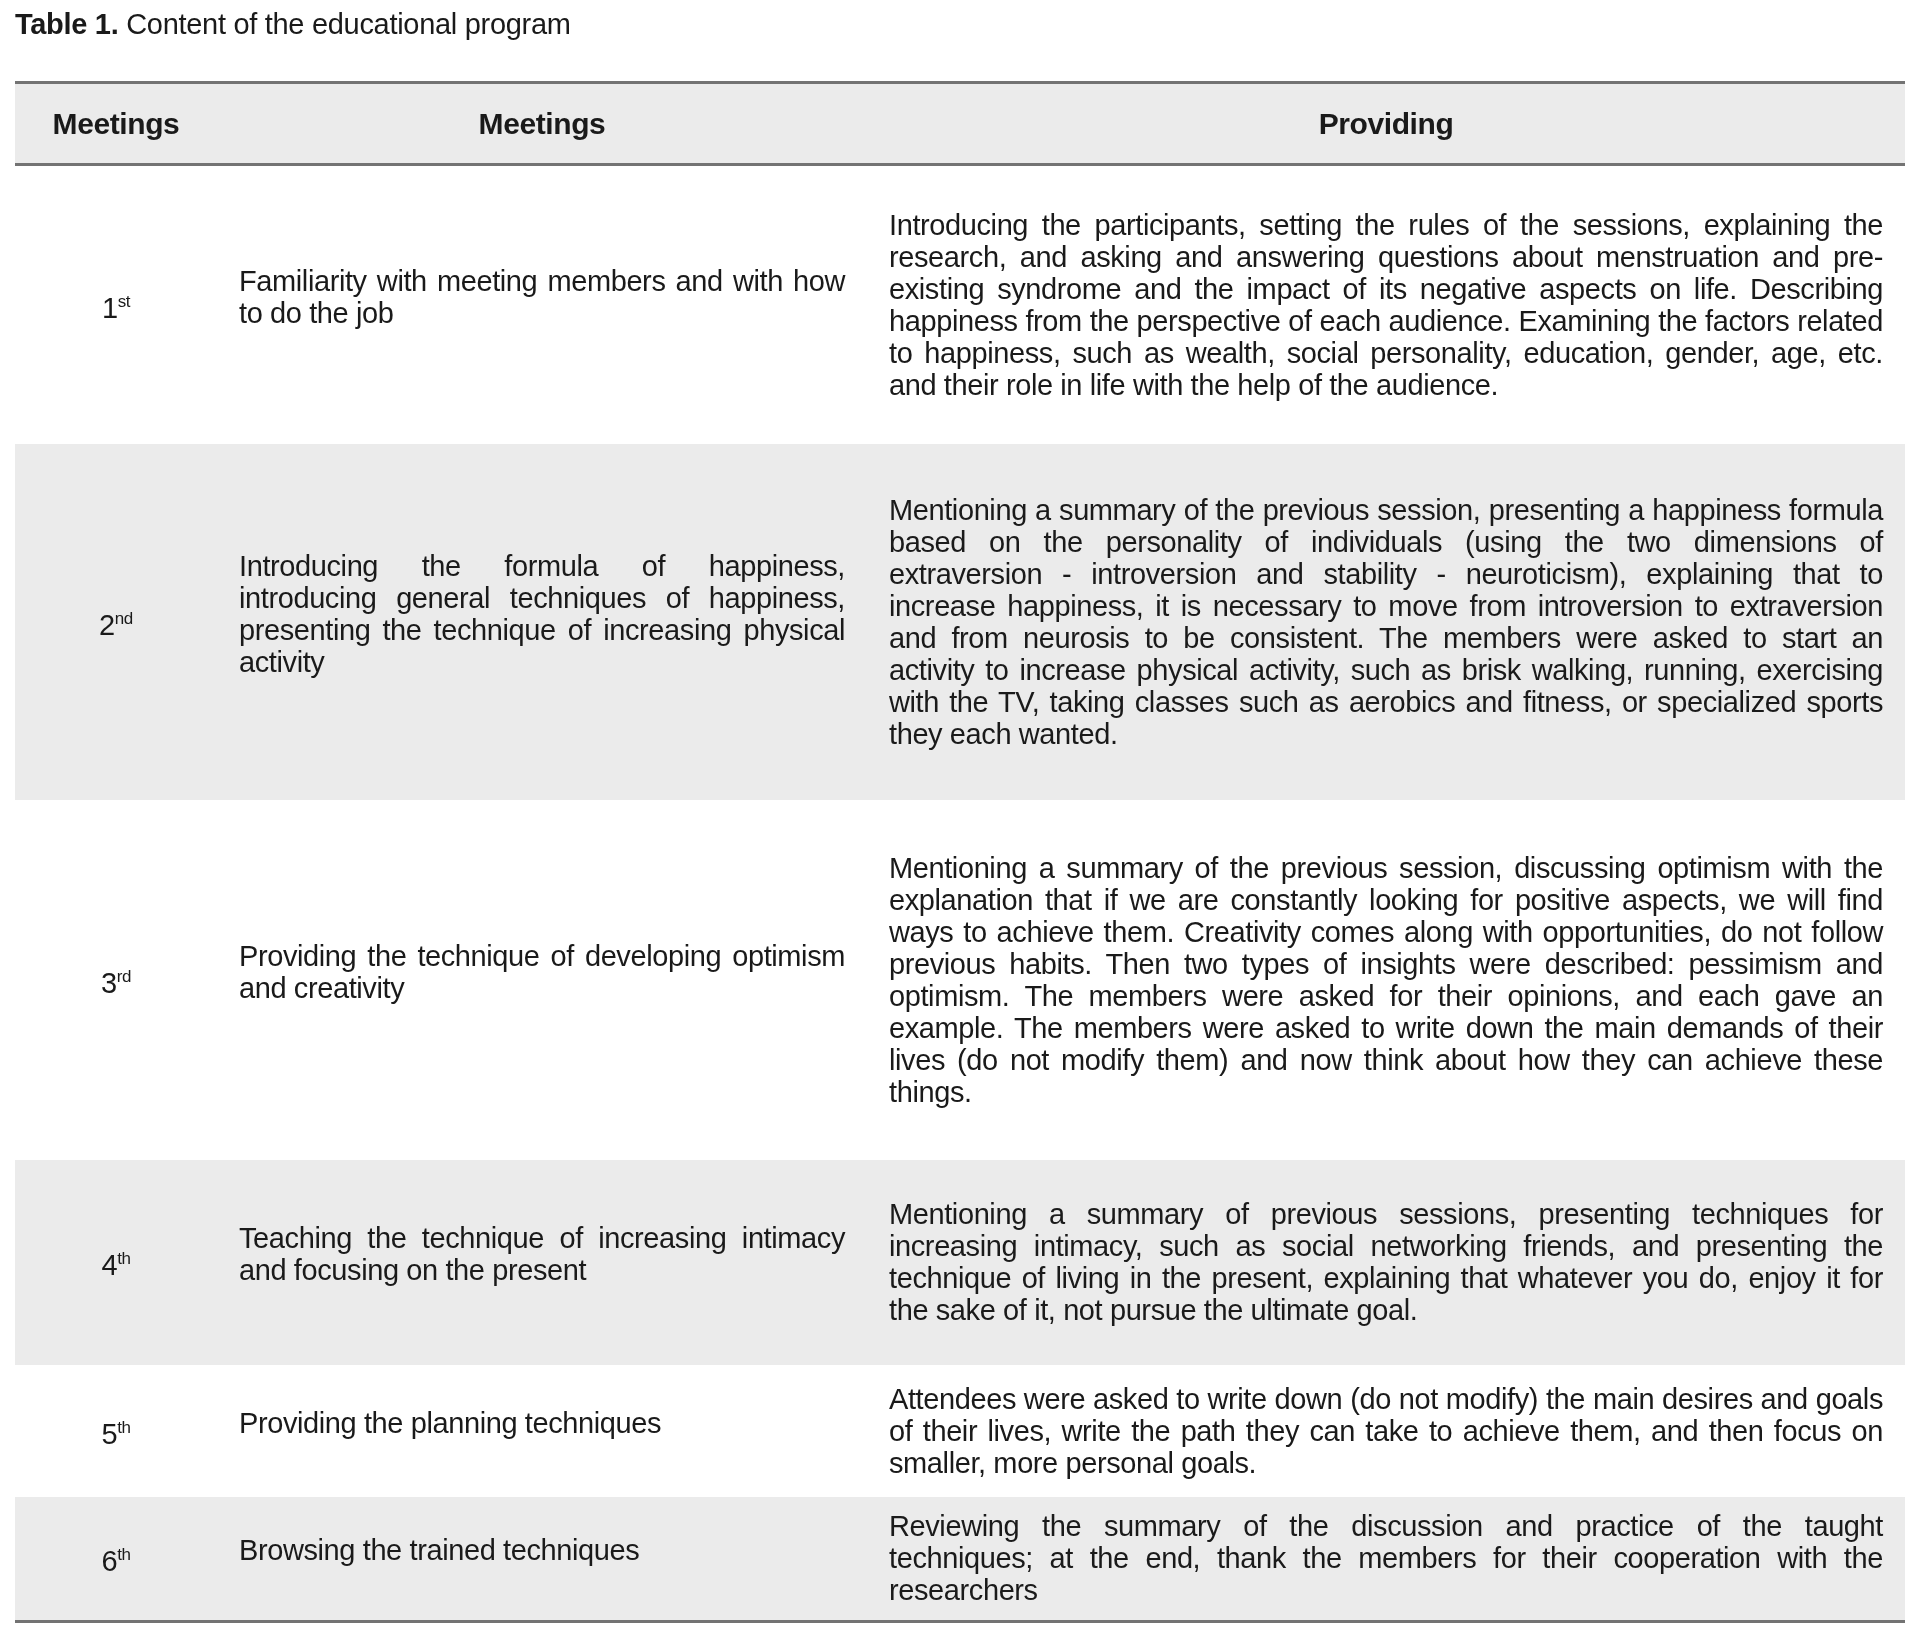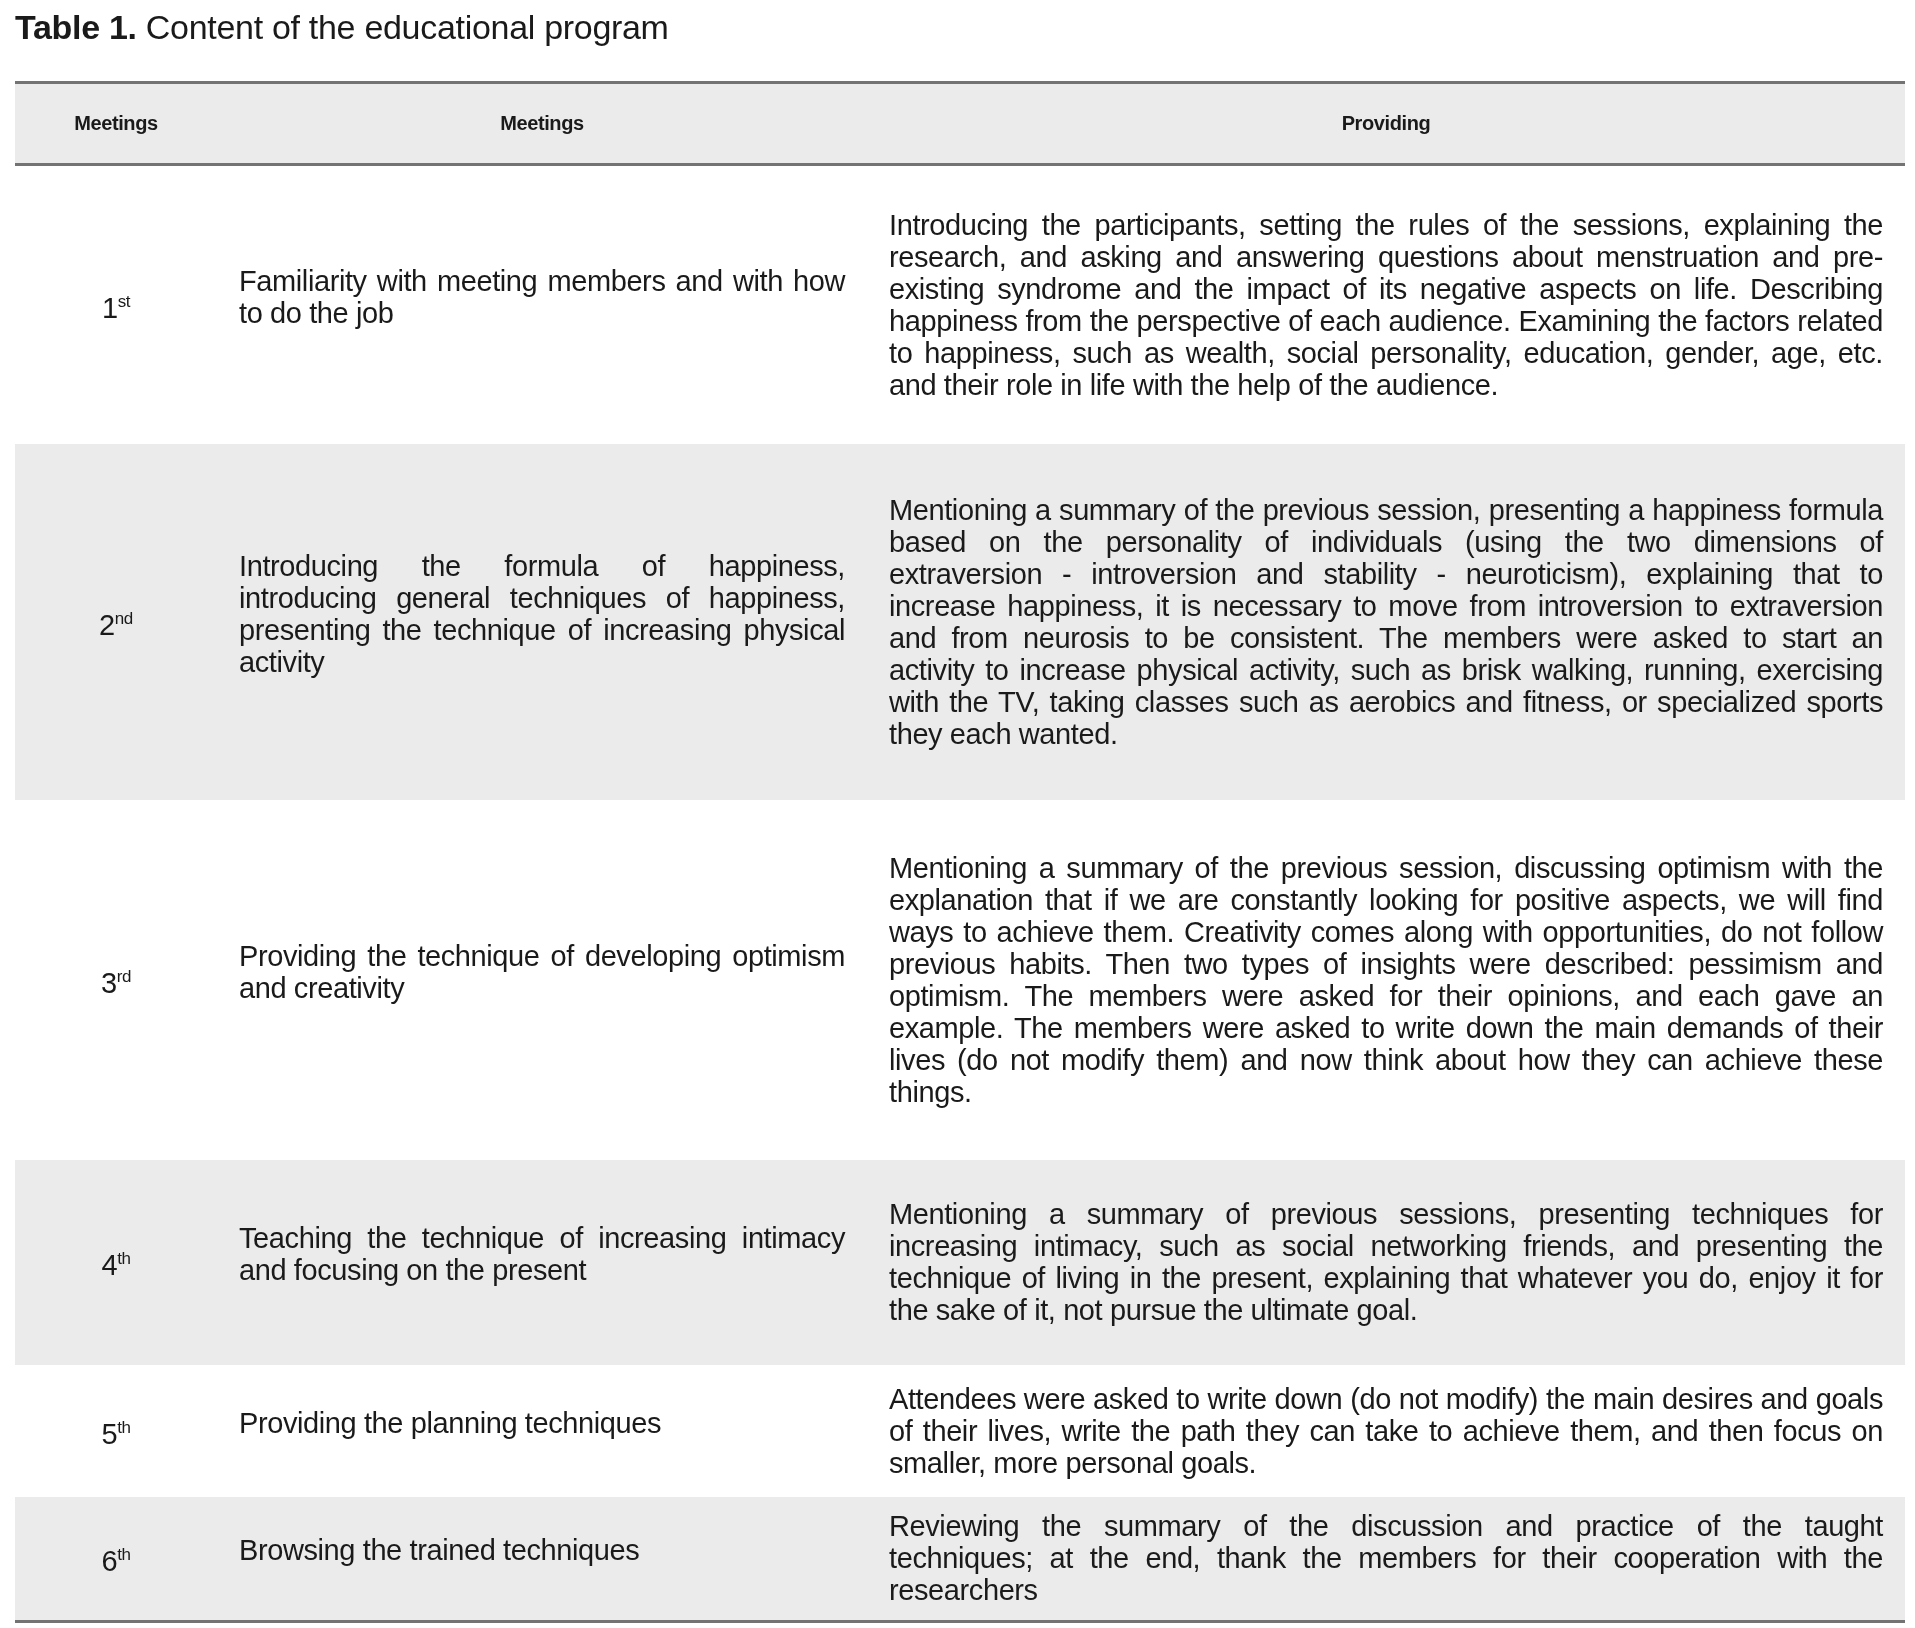--- a/index.html
+++ b/index.html
@@ -1,21 +1,21 @@
 <!DOCTYPE html>
 <html><head>
 <meta charset="utf-8">
 <style>
   html,body{margin:0;padding:0;background:#fff;}
   body{width:1915px;height:1628px;position:relative;overflow:hidden;font-family:"Liberation Sans",sans-serif;color:#1a1a1a;}
-  .caption{position:absolute;left:15px;top:8px;font-size:34px;letter-spacing:-0.3px;text-align:center;}
+  .caption{position:absolute;left:15px;top:8px;font-size:29px;letter-spacing:-0.3px;text-align:center;}
   .caption b{font-weight:bold;}
   table{position:absolute;left:15px;top:81px;width:1890px;border-collapse:collapse;font-size:29px;letter-spacing:-0.4px;}
   thead tr{background:#ebebeb;height:82px;border-top:3px solid #737373;border-bottom:3px solid #737373;}
-  th{font-weight:bold;font-size:20px;}
+  th{font-weight:bold;font-size:30px;}
   th.c1{width:200px;text-align:center;}
   th.c2{width:648px;text-align:center;}
   th.c3{text-align:center;}
   tbody tr.shade{background:#ebebeb;}
   tbody tr:last-child{border-bottom:3px solid #737373;}
   td{vertical-align:middle;line-height:32px;}
   td.m{text-align:center;}
   td.t{padding:0 22px 16px 22px;text-align:justify;}
   td.c{padding:0 22px 0 22px;text-align:justify;}
   sup{font-size:17px;margin-top:41px;}

